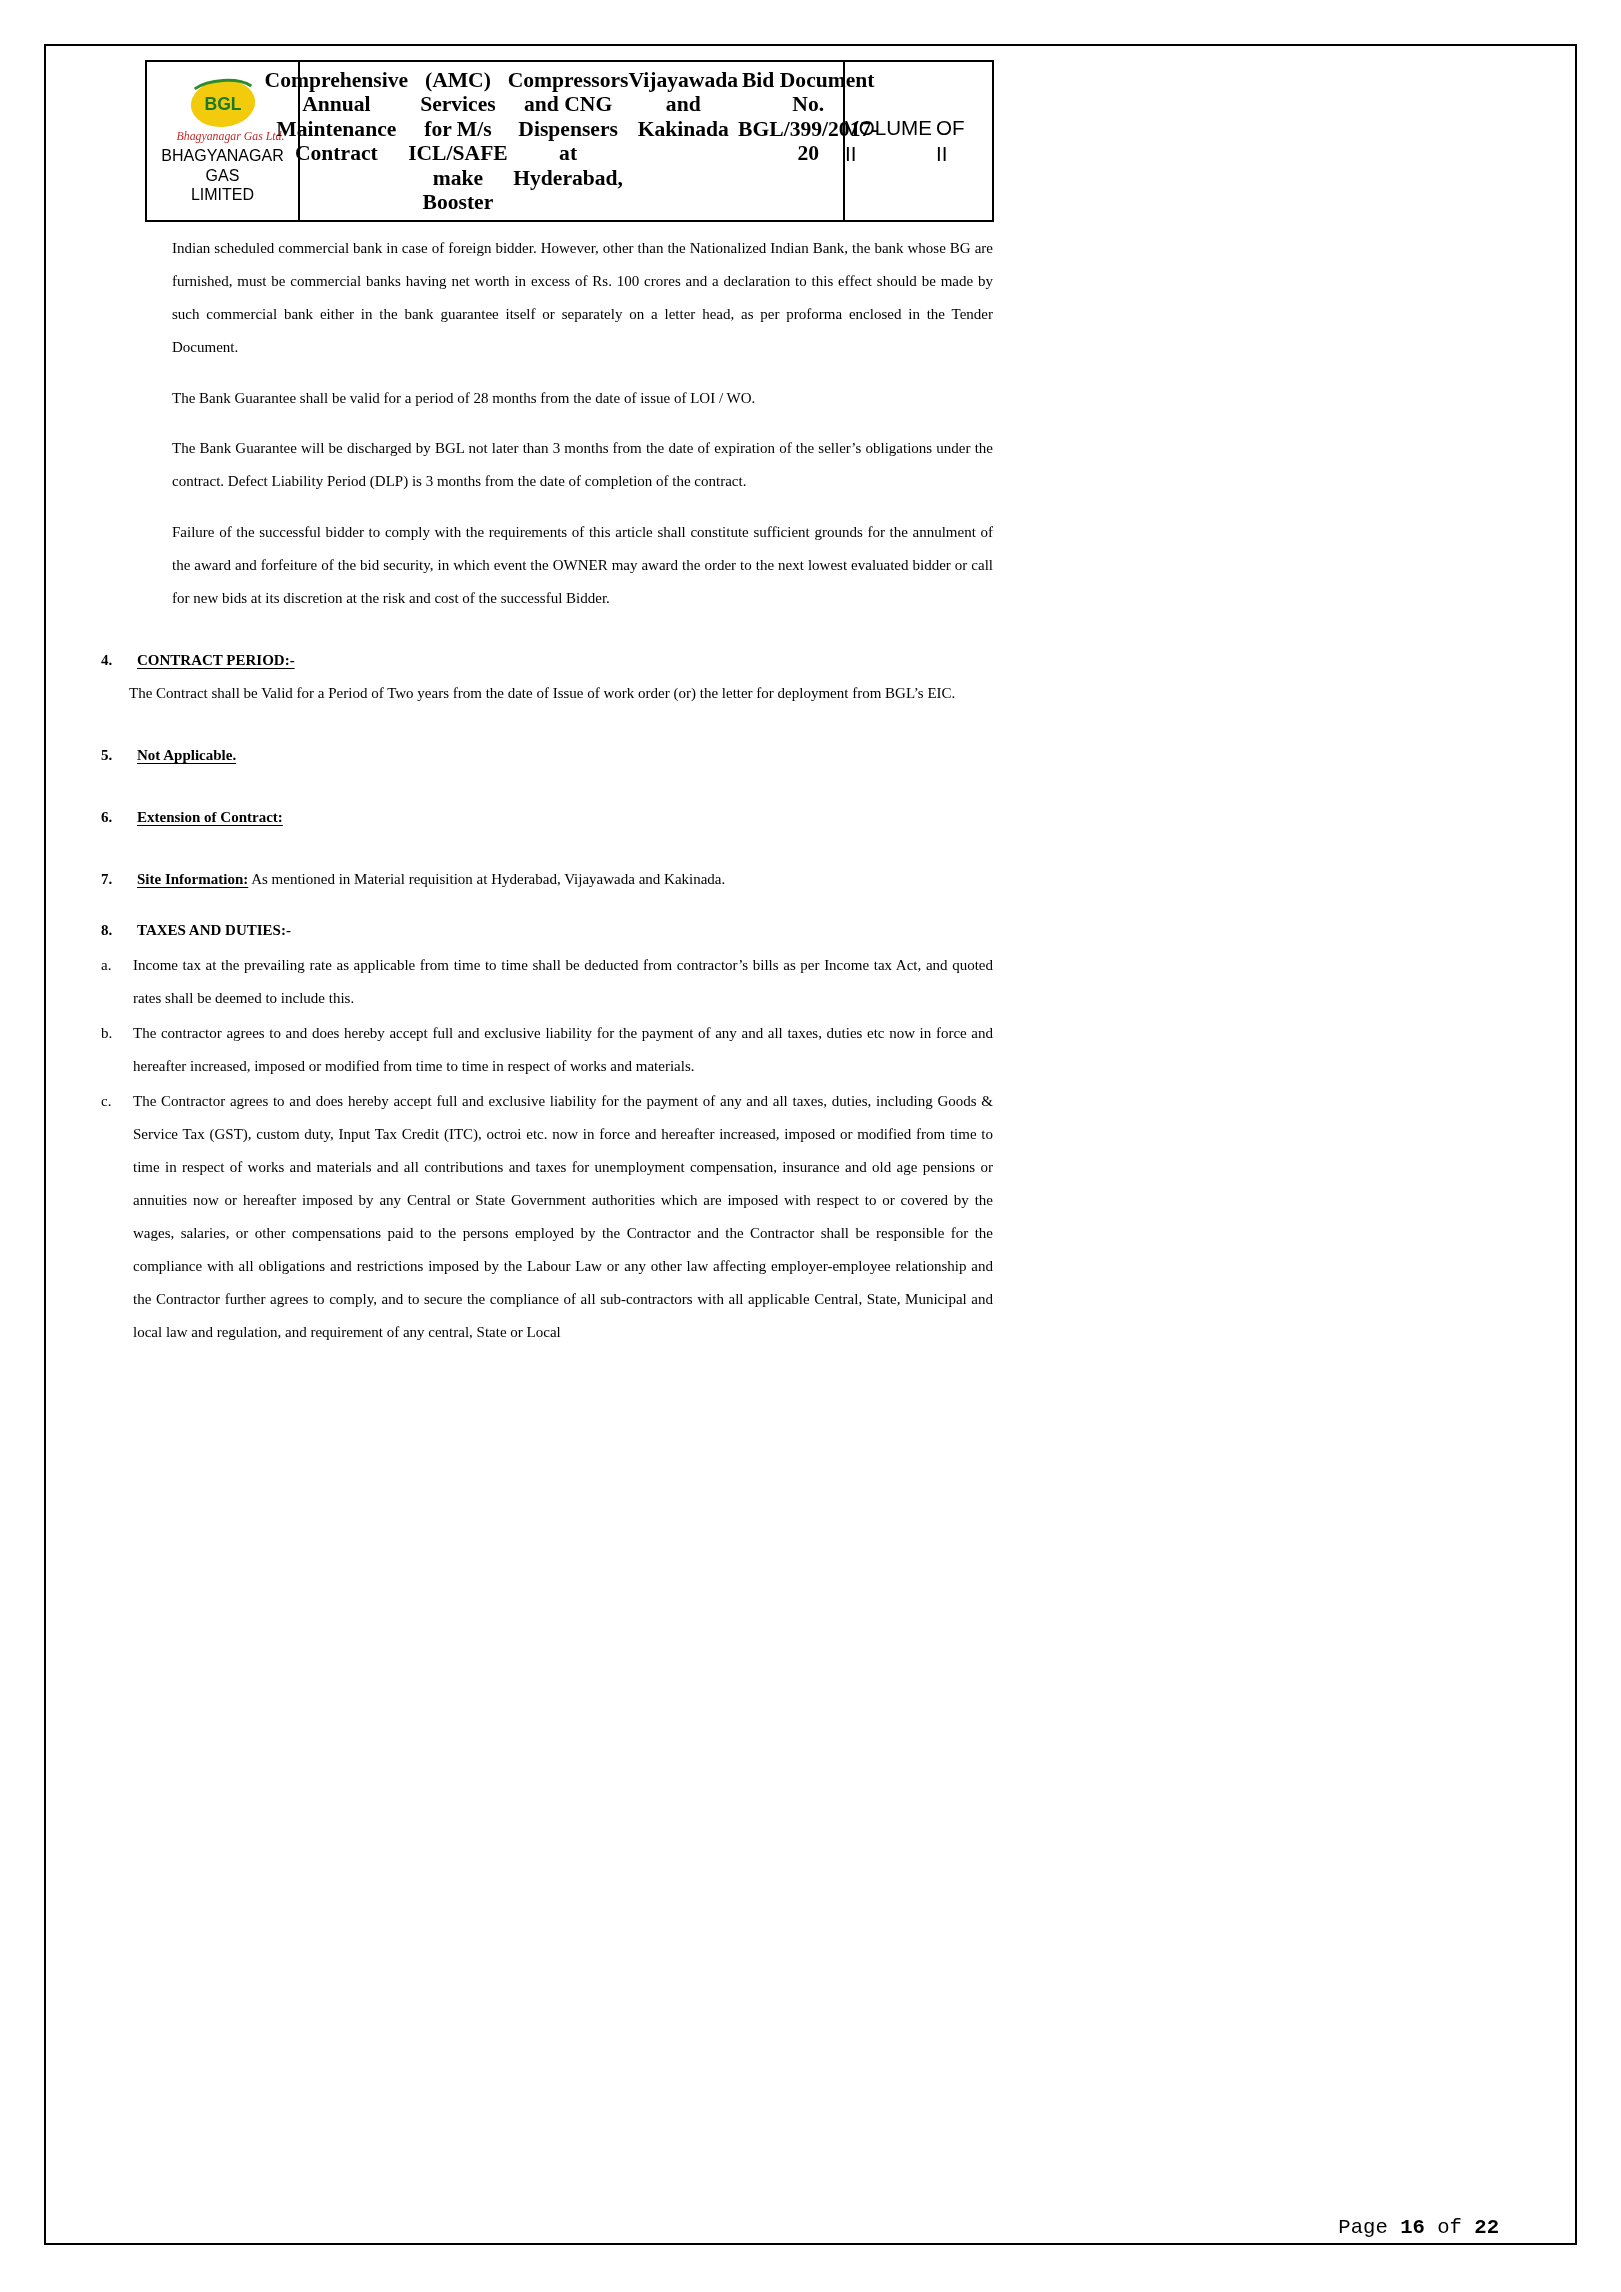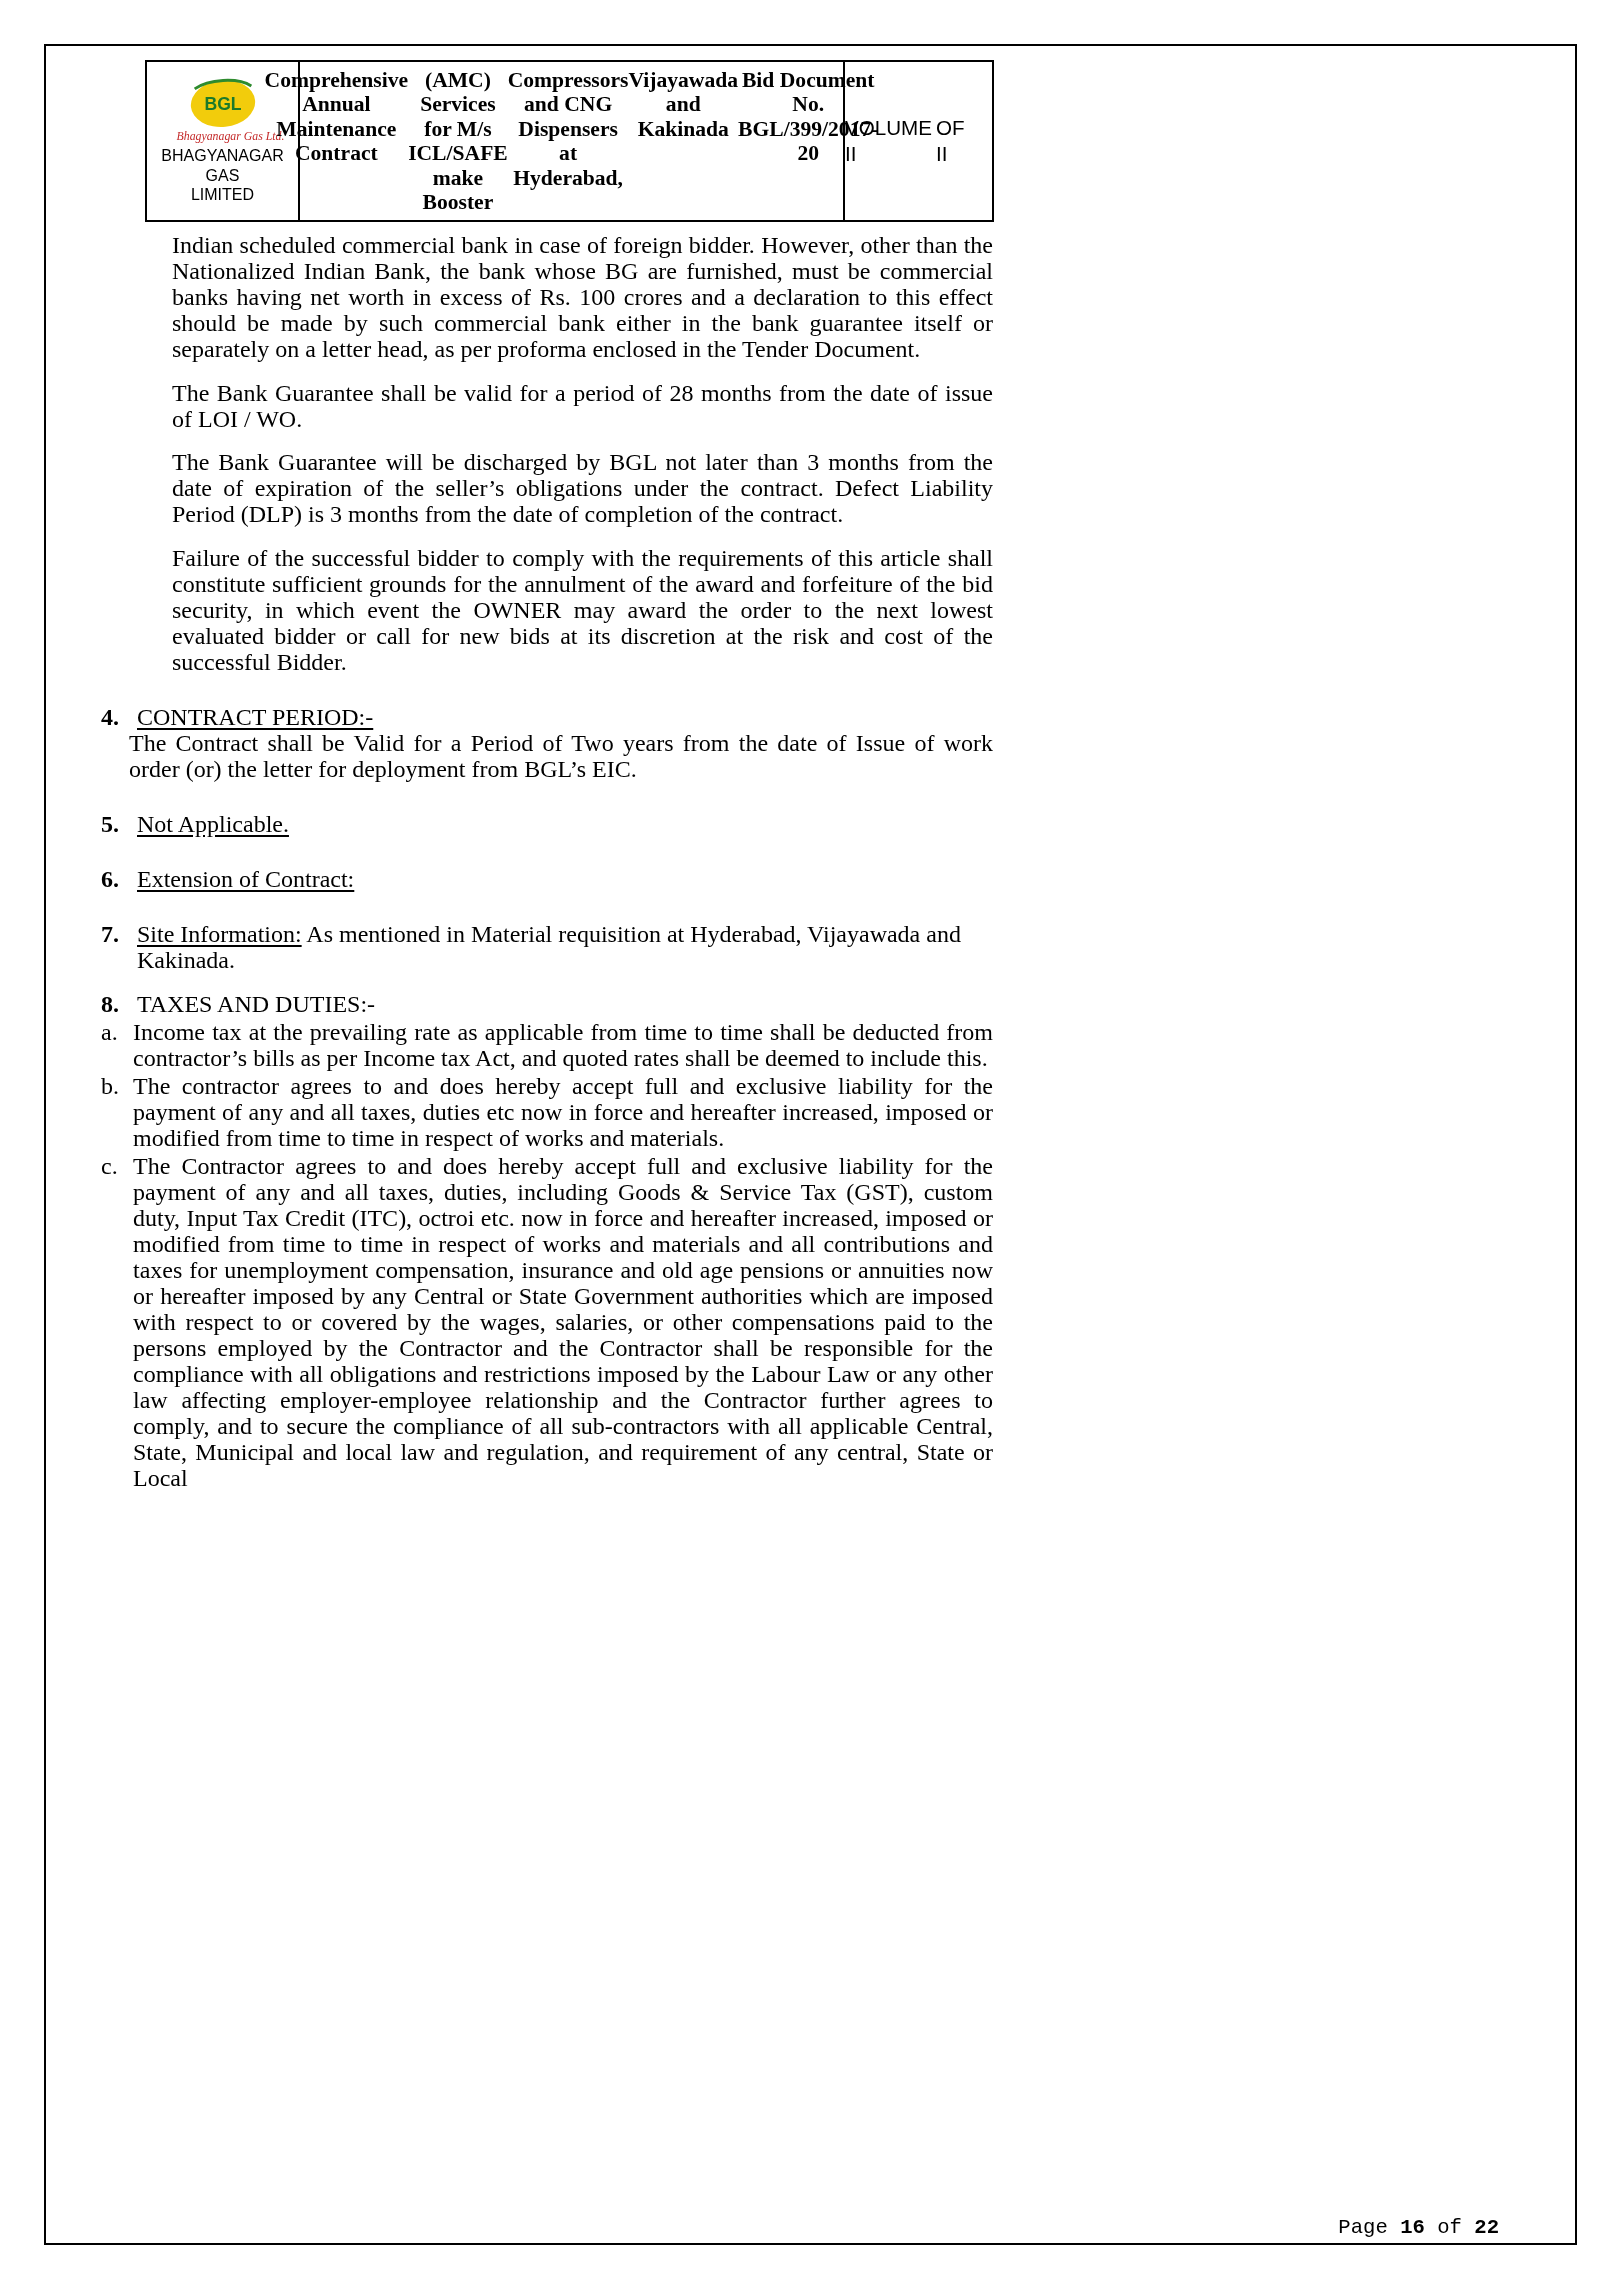--- a/index.html
+++ b/index.html
@@ -74,22 +74,22 @@
     justify-content: center;
     font-family: "Liberation Sans", sans-serif;
     font-size: 20.6px;
     line-height: 26.5px;
   }
 
   
   .content {
     margin: 9.8px 0 0 55px;
     width: 892px;
-    font-size: 24px;
-    line-height: 26px;
+    font-size: 15px;
+    line-height: 33px;
   }
   .para {
     margin: 0 0 17.6px 71px;
     text-align: justify;
   }
   .section.s4 { margin-top: 29px; }
   .section.s5 { margin-top: 29px; }
   .section.s6 { margin-top: 29px; }
   .section.s7 { margin-top: 29px; }
   .section.s8 { margin-top: 17.6px; }
@@ -97,21 +97,21 @@
     position: relative;
     padding-left: 36px;
   }
   .num {
     position: absolute;
     left: 0;
     top: 0;
     font-weight: 700;
   }
   .heading {
-    font-weight: 400;
+    font-weight: 700;
     text-decoration: underline;
     text-underline-offset: 2.9px;
   }
   .heading.nounder { text-decoration: none; }
   .sbody {
     margin-left: 28px;
     text-align: justify;
   }
   .s7row { text-align: left; }
   .item {

